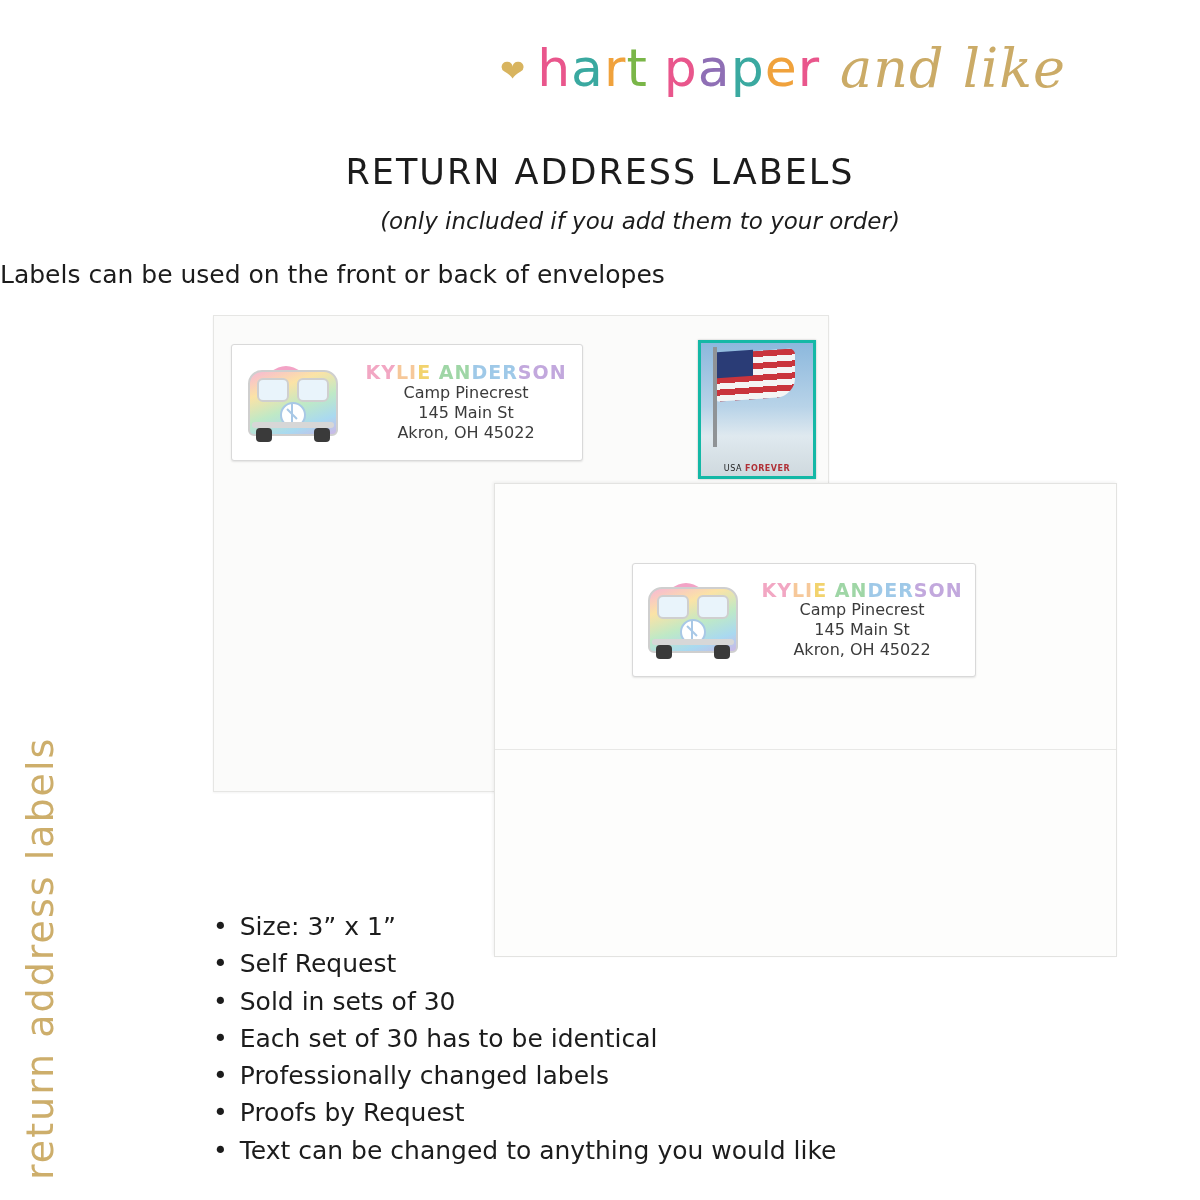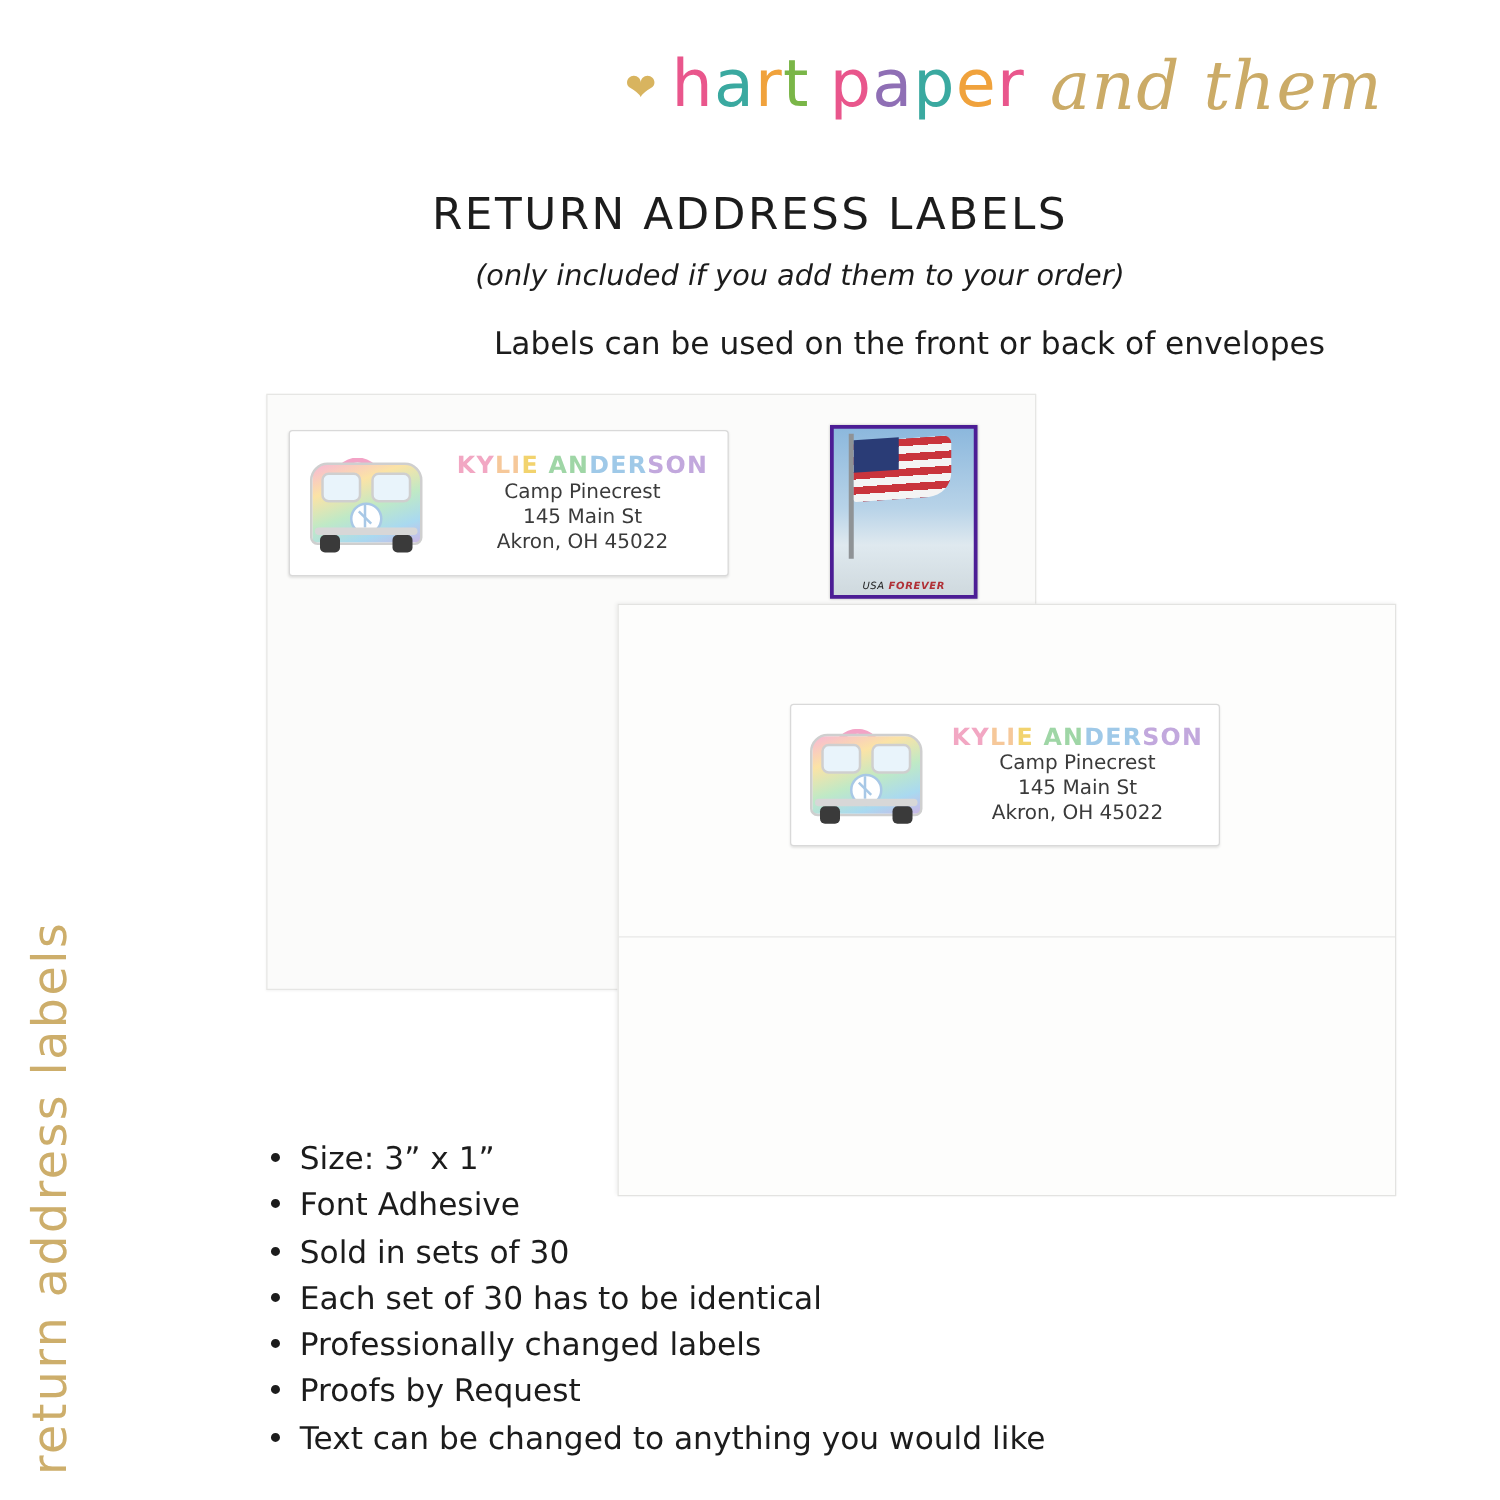--- a/index.html
+++ b/index.html
@@ -81,21 +81,21 @@
     font-style: italic;
     font-size: 23px;
     color: #1c1c1c;
     padding-left: 40px;
   }
   .usage-line {
     position: absolute;
     top: 260px;
     left: 0;
     width: 1060px;
-    text-align: right;
+    text-align: left;
     font-family: "DejaVu Sans", sans-serif;
     font-size: 25px;
     color: #1c1c1c;
   }
 
   
   .side-text {
     position: absolute;
     left: 18px;
     top: 520px;
@@ -136,28 +136,27 @@
     left: 0;
     top: 265px;
     width: 100%;
     height: 1px;
     background: #e8e8e6;
   }
 
   
   .stamp {
     position: absolute;
-    left: 664px;
+    left: 698px;
     top: 340px;
     width: 112px;
     height: 133px;
-    background: #4c1d95;
+    background: #14b8a6;
     padding: 3px;
     box-shadow: 0 0 2px rgba(0,0,0,0.25);
-    font-style: italic;
   }
   .stamp-inner {
     position: relative;
     width: 100%;
     height: 100%;
     overflow: hidden;
     background: linear-gradient(#8cb8dd 0%, #b8d3e8 48%, #dfe9ef 70%, #cfd9de 100%);
   }
   .stamp-pole {
     position: absolute;
@@ -375,21 +374,21 @@
     white-space: nowrap;
   }
   .bullet .dot { margin-right: 12px; }
 </style>
 </head>
 <body>
 
 <div class="brand">
   <span class="brand-heart">❤</span>
   <span class="brand-word"><span class="bw-h">h</span><span class="bw-a">a</span><span class="bw-r">r</span><span class="bw-t">t</span><span class="brand-space"></span><span class="bw-p">p</span><span class="bw-a2">a</span><span class="bw-p2">p</span><span class="bw-e">e</span><span class="bw-r2">r</span></span>
-  <span class="brand-script">and them</span>
+  <span class="brand-script">and like</span>
 </div>
 
 <div class="title">RETURN ADDRESS LABELS</div>
 <div class="subtitle">(only included if you add them to your order)</div>
 <div class="usage-line">Labels can be used on the front or back of envelopes</div>
 
 <div class="side-text">return address labels</div>
 
 <div class="env-back"></div>
 
@@ -445,19 +444,19 @@
   <div class="label-text">
     <div class="label-name"><span class="ln1">K</span><span class="ln1">Y</span><span class="ln2">L</span><span class="ln2">I</span><span class="ln3">E</span>&nbsp;<span class="ln4">A</span><span class="ln4">N</span><span class="ln5">D</span><span class="ln5">E</span><span class="ln5">R</span><span class="ln6">S</span><span class="ln6">O</span><span class="ln6">N</span></div>
     <div class="label-addr">Camp Pinecrest</div>
     <div class="label-addr">145 Main St</div>
     <div class="label-addr">Akron, OH 45022</div>
   </div>
 </div>
 
 <div class="bullets">
   <div class="bullet"><span class="dot">•</span><span>Size: 3” x 1”</span></div>
-  <div class="bullet"><span class="dot">•</span><span>Font Adhesive</span></div>
+  <div class="bullet"><span class="dot">•</span><span>Self Request</span></div>
   <div class="bullet"><span class="dot">•</span><span>Sold in sets of 30</span></div>
   <div class="bullet"><span class="dot">•</span><span>Each set of 30 has to be identical</span></div>
   <div class="bullet"><span class="dot">•</span><span>Professionally changed labels</span></div>
   <div class="bullet"><span class="dot">•</span><span>Proofs by Request</span></div>
   <div class="bullet"><span class="dot">•</span><span>Text can be changed to anything you would like</span></div>
 </div>
 
 </body></html>

